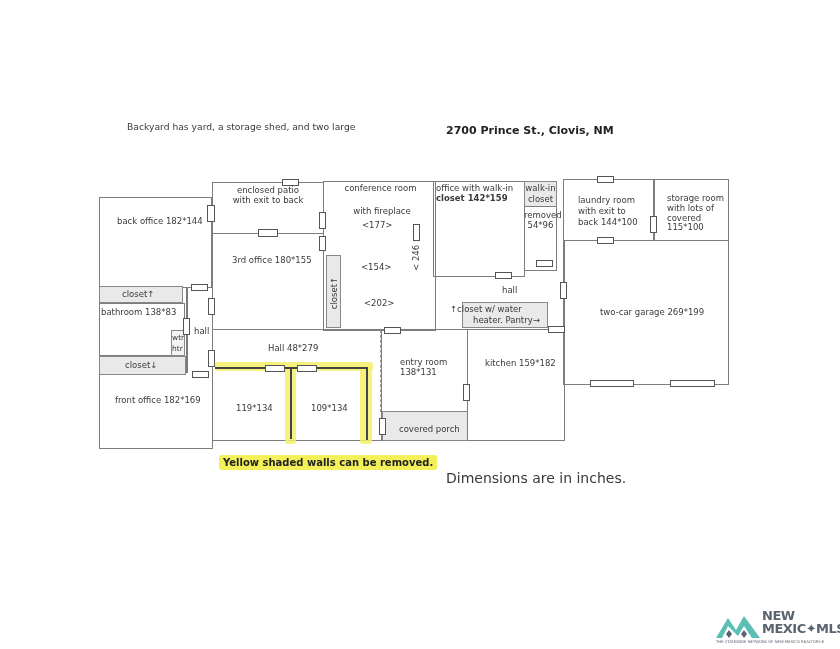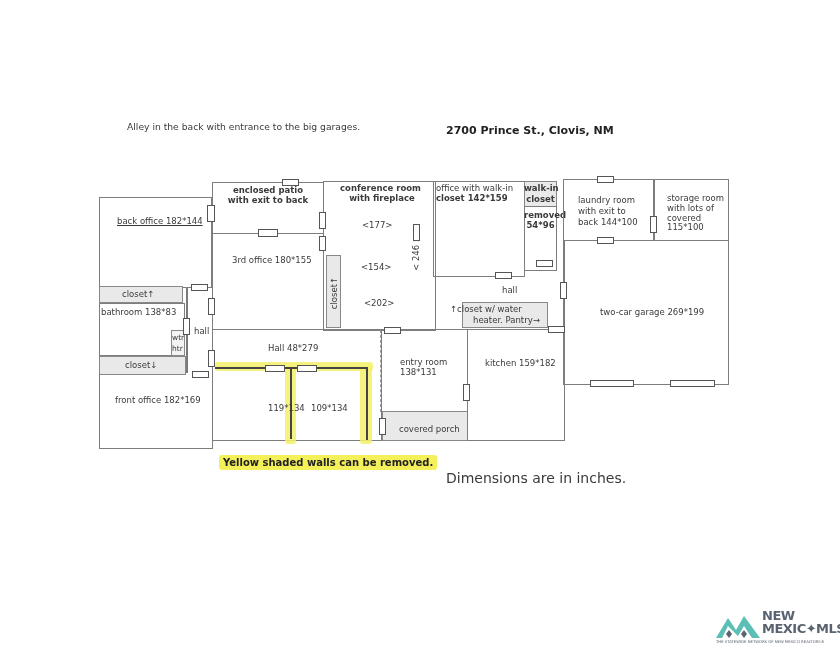--- a/index.html
+++ b/index.html
@@ -1,45 +1,45 @@
 <!DOCTYPE html>
 <html><head>
 <meta charset="utf-8">
 <style>
   html, body { margin:0; padding:0; background:#ffffff; }
   body { width:840px; height:649px; position:relative; overflow:hidden; font-family:"DejaVu Sans", sans-serif; color:#333; }
   .abs { position:absolute; }
   .txt { position:absolute; font-size:8.5px; color:#3a3a3a; line-height:1.2; white-space:nowrap; }
-  .center { text-align:center;font-weight:bold; }
+  .center { text-align:center; }
   .note { position:absolute; left:127px; top:121px; font-size:9.2px; color:#3a3a3a; line-height:1.25; }
   .title { position:absolute; left:446px; top:124px; font-size:11px; font-weight:bold; color:#222; }
   .wall { position:absolute; background:#7a7a7a; }
   .wall.dark { background:#444; }
   .room { position:absolute; border:1.5px solid #7d7d7d; box-sizing:border-box; }
   .shade { position:absolute; background:#e9e9e9; border:1.5px solid #888; box-sizing:border-box; }
   .door { position:absolute; background:#fff; border:1px solid #555; box-sizing:border-box; }
   .hl { position:absolute; background:#f4f06a; opacity:0.85; border-radius:3px; }
   .dash { position:absolute; border-left:1px dashed #9a9a9a; }
   .yellow-label { position:absolute; left:219px; top:455px; font-size:10px; font-weight:bold; color:#222; background:#f4f05a; padding:2px 4px; border-radius:3px; }
   .dims { position:absolute; left:446px; top:470px; font-size:14px; color:#3a3a3a; }
   .vert { position:absolute; transform:rotate(-90deg); transform-origin:center; font-size:8.5px; color:#3a3a3a; white-space:nowrap; }
   .logo { position:absolute; left:716px; top:608px; width:124px; height:41px; }
 </style>
 </head>
 <body>
 
 <div class="note">
-  <div>Alley in the back with entrance to the big garages.</div>
+  <div>Backyard has yard, a storage shed, and two large</div>
 </div>
 <div class="title">2700 Prince St., Clovis, NM</div>
 
 <div class="abs" style="left:0;top:0;width:840px;height:649px;">
 
   <div class="room" style="left:99px;top:197px;width:113px;height:91px;"></div>
-  <div class="txt" style="left:117px;top:216px;text-decoration:underline;">back office 182*144</div>
+  <div class="txt" style="left:117px;top:216px;">back office 182*144</div>
 
   <div class="shade" style="left:99px;top:286px;width:84px;height:17px;"></div>
   <div class="txt" style="left:122px;top:289px;font-size:8.5px;">closet↑</div>
 
   <div class="room" style="left:99px;top:303px;width:86px;height:53px;"></div>
   <div class="txt" style="left:101px;top:307px;">bathroom 138*83</div>
 
   <div class="shade" style="left:171px;top:330px;width:14px;height:26px;background:#f4f4f4;"></div>
   <div class="txt" style="left:172px;top:333px;font-size:7.5px;">wtr</div>
   <div class="txt" style="left:172px;top:344px;font-size:7.5px;">htr</div>
@@ -55,21 +55,21 @@
 
   <div class="room" style="left:212px;top:182px;width:112px;height:52px;"></div>
   <div class="txt center" style="left:212px;top:185px;width:112px;">enclosed patio</div>
   <div class="txt center" style="left:212px;top:195px;width:112px;">with exit to back</div>
 
   <div class="room" style="left:212px;top:233px;width:112px;height:97px;"></div>
   <div class="txt" style="left:232px;top:255px;">3rd office 180*155</div>
 
   <div class="room" style="left:323px;top:181px;width:113px;height:150px;"></div>
   <div class="txt center" style="left:323px;top:183px;width:115px;">conference room</div>
-  <div class="txt center" style="left:323px;top:193px;width:118px;">with fireplace</div>
+  <div class="txt center" style="left:323px;top:206px;width:118px;">with fireplace</div>
   <div class="txt" style="left:362px;top:220px;">&lt;177&gt;</div>
   <div class="txt" style="left:361px;top:262px;">&lt;154&gt;</div>
   <div class="txt" style="left:364px;top:298px;">&lt;202&gt;</div>
   <div class="vert" style="left:398px;top:248px;">&lt; 246 &gt;</div>
 
   <div class="shade" style="left:326px;top:255px;width:15px;height:73px;"></div>
   <div class="vert" style="left:318px;top:288px;">closet↑</div>
 
   <div class="room" style="left:433px;top:181px;width:92px;height:96px;"></div>
   <div class="txt" style="left:436px;top:183px;">office with walk-in</div>
@@ -108,21 +108,21 @@
   <div class="txt" style="left:268px;top:343px;">Hall 48*279</div>
 
   <div class="hl" style="left:215px;top:362px;width:158px;height:9px;"></div>
   <div class="hl" style="left:285px;top:366px;width:11px;height:78px;"></div>
   <div class="hl" style="left:360px;top:366px;width:12px;height:78px;"></div>
 
   <div class="wall dark" style="left:215px;top:367px;width:152px;height:1.5px;"></div>
   <div class="wall dark" style="left:290px;top:367px;width:1.5px;height:72px;"></div>
   <div class="wall dark" style="left:366px;top:367px;width:1.5px;height:73px;"></div>
 
-  <div class="txt" style="left:236px;top:403px;margin-left:32px;">119*134</div>
+  <div class="txt" style="left:236px;top:403px;">119*134</div>
   <div class="txt" style="left:311px;top:403px;">109*134</div>
 
   <div class="dash" style="left:380px;top:330px;height:82px;"></div>
   <div class="room" style="left:380px;top:329px;width:88px;height:112px;border-left:none;"></div>
   <div class="txt" style="left:400px;top:357px;">entry room</div>
   <div class="txt" style="left:400px;top:367px;">138*131</div>
 
   <div class="shade" style="left:382px;top:411px;width:86px;height:30px;"></div>
   <div class="txt" style="left:399px;top:424px;">covered porch</div>
 

